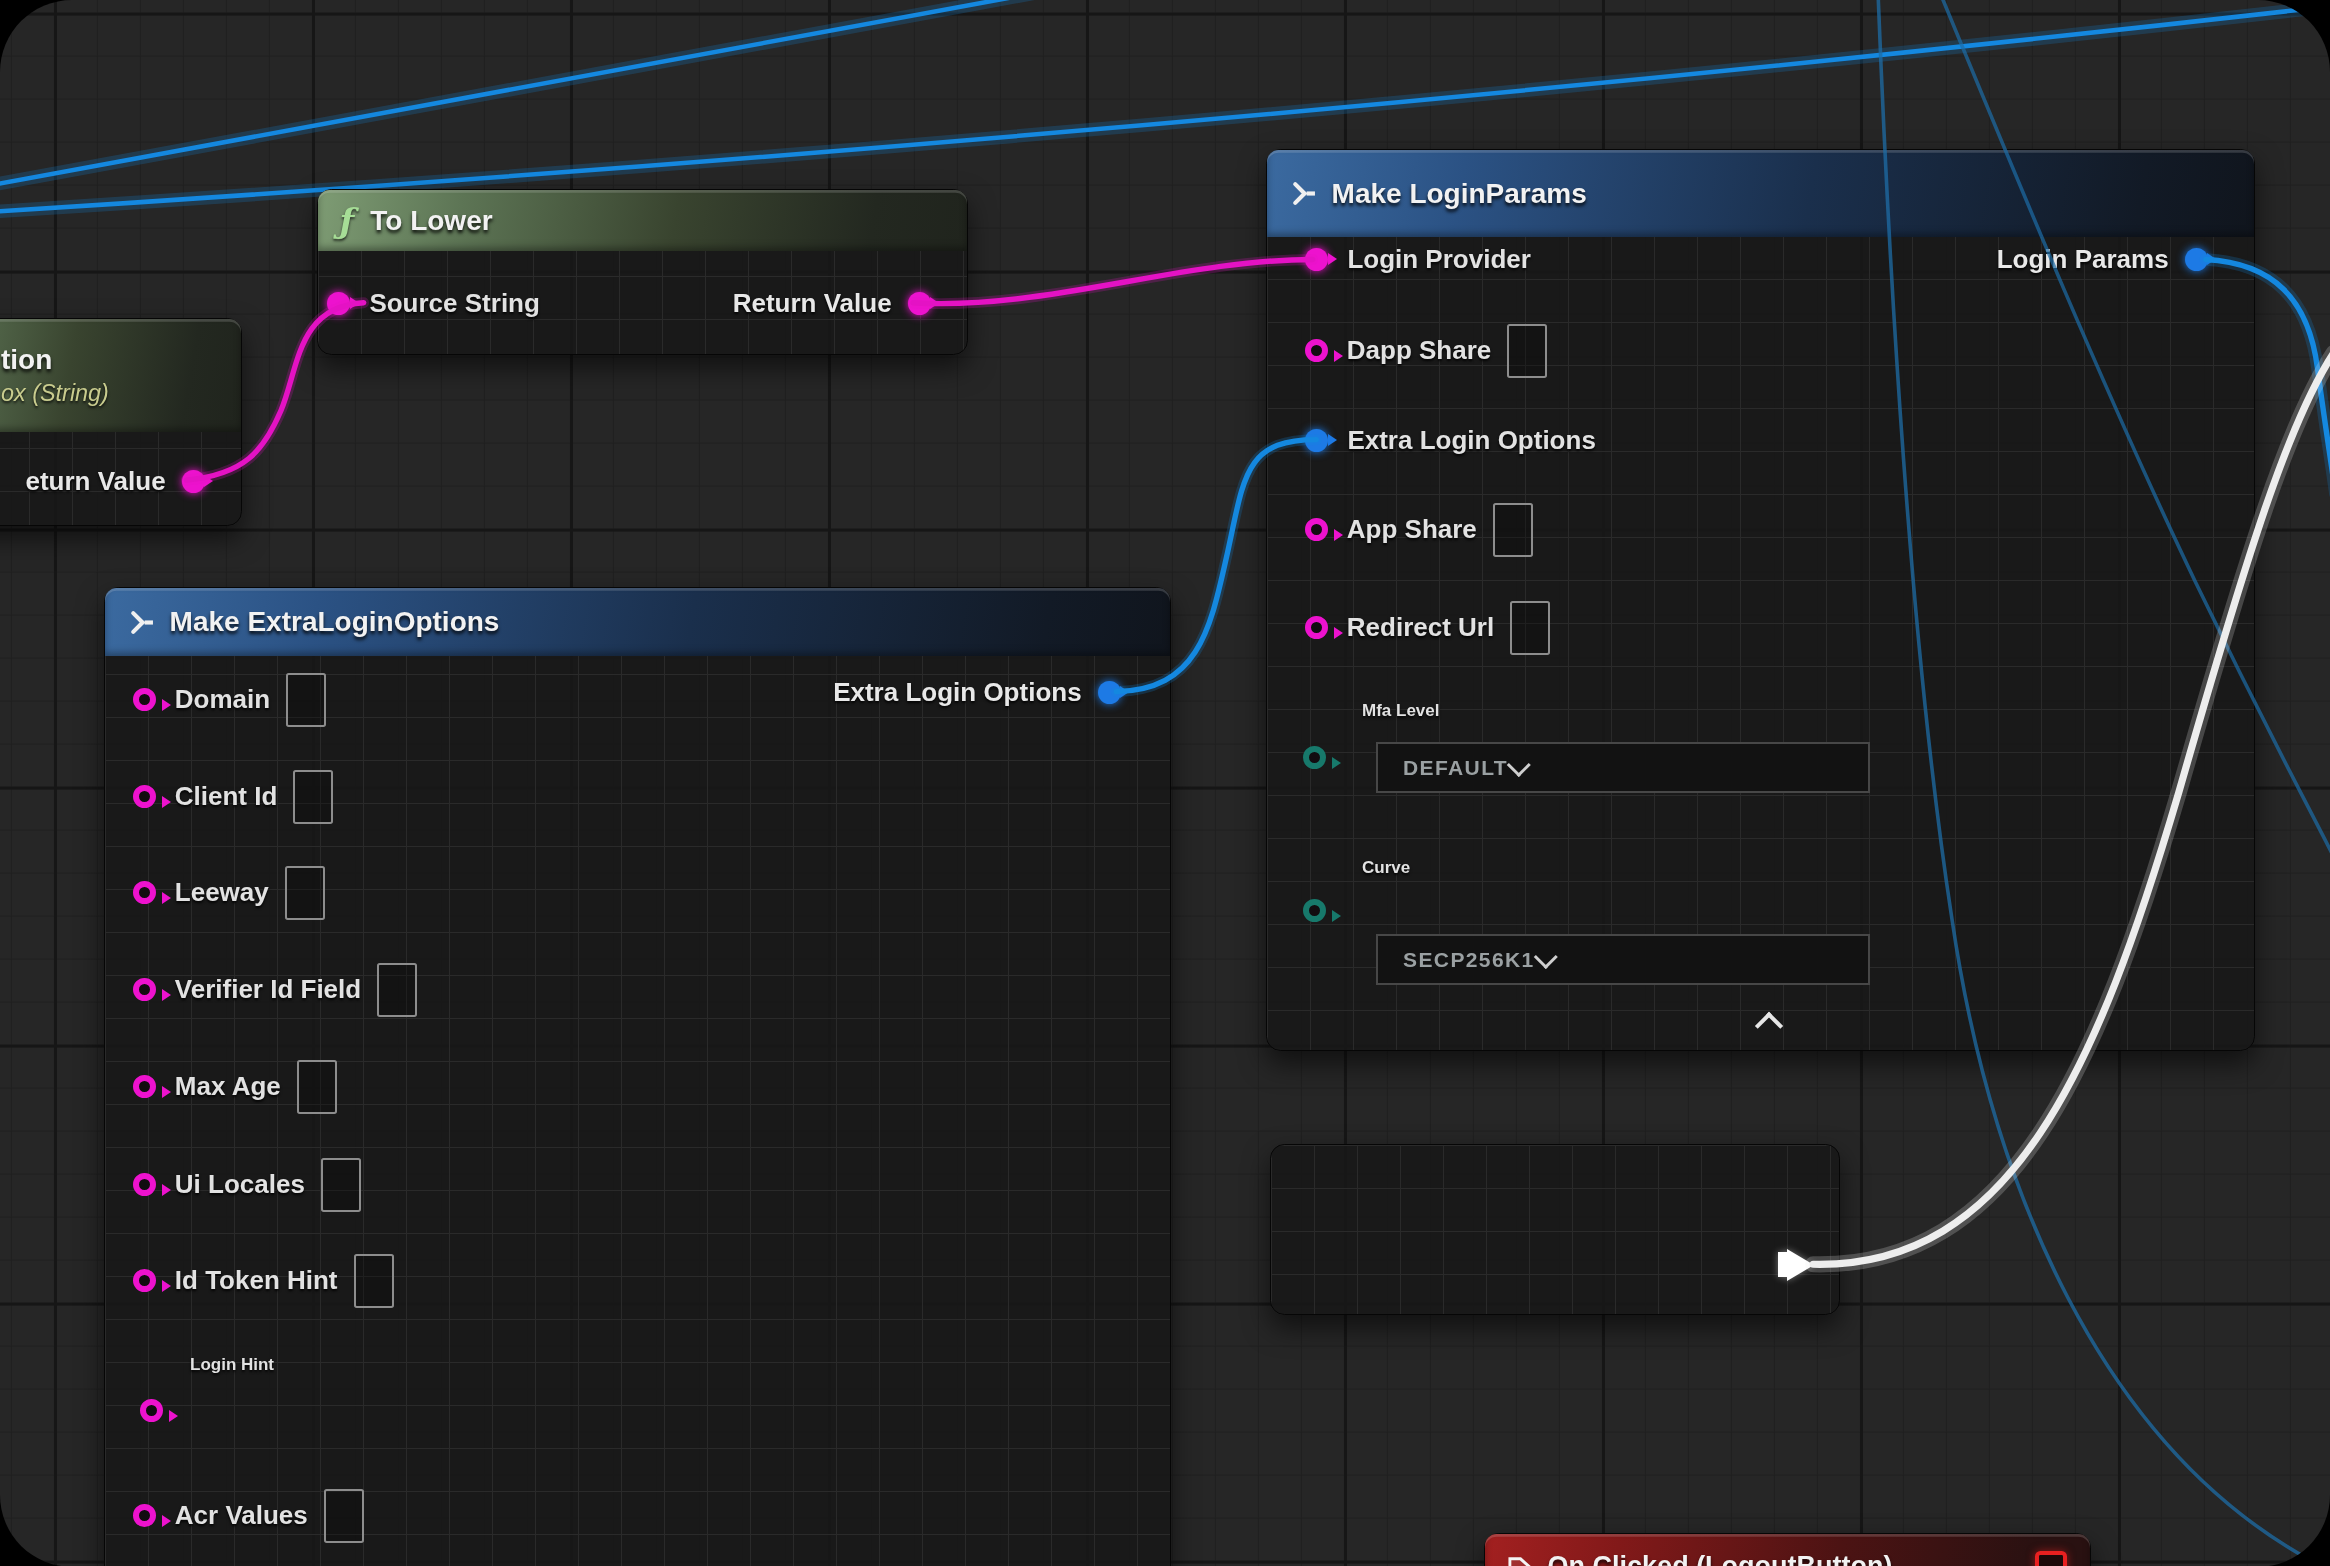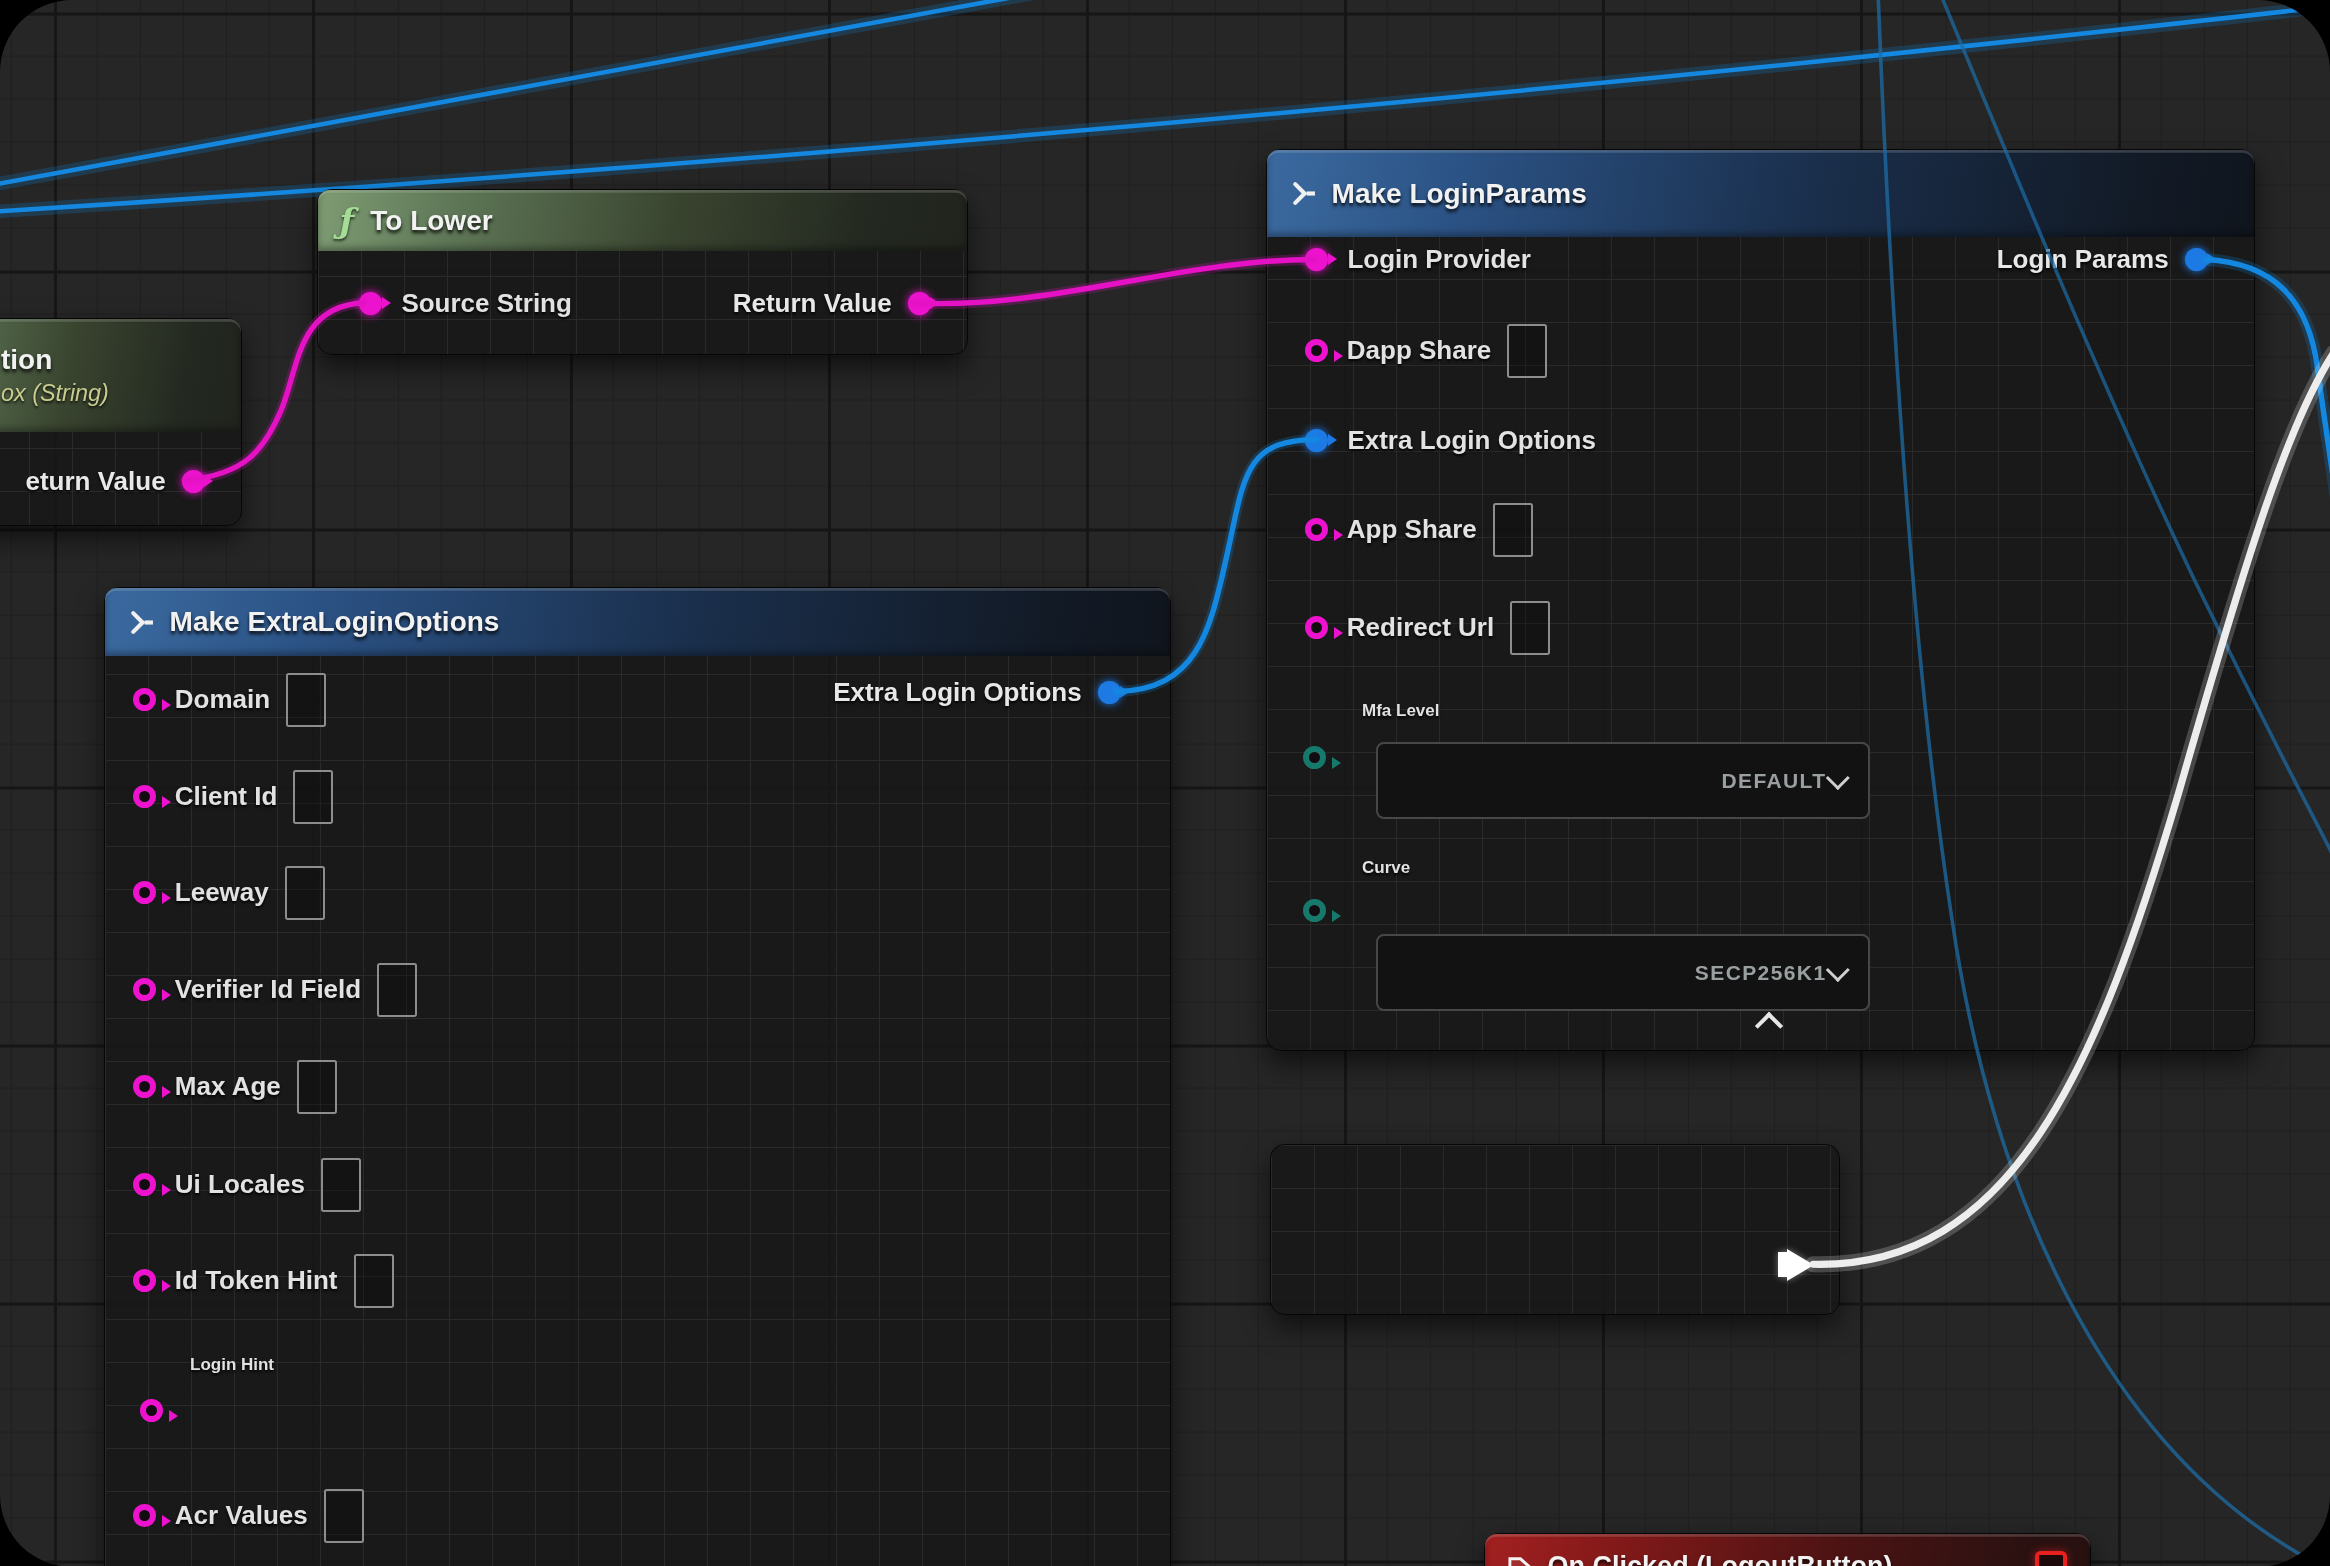--- a/index.html
+++ b/index.html
@@ -44,22 +44,22 @@
     border-top:6.3px solid transparent;border-bottom:6.3px solid transparent;}
   .pin.full{background:currentColor;box-shadow:0 0 9px currentColor;}
   .pin.hollow{width:10.8px;height:10.8px;border:6.3px solid currentColor;background:#120c10;}
   .c-mag{color:#ed12ce;} .c-blue{color:#1d7ae5;} .c-teal{color:#17796b;}
   .strbox{width:40px;height:54px;border:2.7px solid #8d8d8d;border-radius:2.7px;background:rgba(8,8,8,0.3);
     margin-left:16px;padding:0;box-sizing:border-box;color:#cccccc;}
   .outrow{position:absolute;display:flex;align-items:center;gap:16px;height:47px;}
   .outlabel{color:#e8e8e8;font-size:26px;font-weight:bold;text-shadow:0 1.8px 2.7px rgba(0,0,0,0.9);white-space:nowrap;}
 
   .enumlabel{position:absolute;color:#e2e2e2;font-size:17px;font-weight:bold;text-shadow:0 1.8px 2.7px rgba(0,0,0,0.9);}
-  .dropdown{position:absolute;width:494px;height:77px;background:#121212;border:2.7px solid #474747;border-radius:8px;
-    box-sizing:border-box;display:flex;align-items:center;padding:0 25px;justify-content:flex-end;}
+  .dropdown{position:absolute;width:494px;height:51px;background:#121212;border:2.7px solid #474747;border-radius:0;
+    box-sizing:border-box;display:flex;align-items:center;padding:0 25px;justify-content:flex-start;}
   .ddvalue{color:#9aa0a2;font-size:21px;font-weight:bold;letter-spacing:1.4px;}
   .chev-down{width:13.5px;height:13.5px;border-right:3.6px solid #cfcfcf;border-bottom:3.6px solid #cfcfcf;
     transform:rotate(45deg) translateY(-3.6px);}
   .chev-up{position:absolute;width:16px;height:16px;border-right:4.5px solid #e6e6e6;border-bottom:4.5px solid #e6e6e6;
     transform:rotate(-135deg);}
   .execpin{position:absolute;width:0;height:0;border-left:27px solid #ffffff;border-top:16px solid transparent;
     border-bottom:16px solid transparent;filter:drop-shadow(0 0 3.6px rgba(255,255,255,0.4));}
   .execpin::before{content:"";position:absolute;left:-36px;top:-12.6px;width:10.8px;height:25px;background:#ffffff;}
   .hintbox{position:absolute;height:58px;border:2.7px solid #9a9a9a;border-radius:2.7px;background:rgba(8,8,8,0.3);
     box-sizing:border-box;color:#c9c9c9;font-size:31px;font-family:"Liberation Sans",sans-serif;padding:0 14.4px;}
@@ -99,21 +99,21 @@
       <span class="outlabel">eturn Value</span>
       <span class="pin full c-mag"></span>
     </div>
   </div>
 
   <div class="node" style="left:317px;top:189px;width:649px;height:164px;">
     <div class="header hdr-green" style="height:61px;">
       <span class="fnicon">ƒ</span>
       <span class="ntitle">To Lower</span>
     </div>
-    <div class="prow" style="left:41px;top:81px;justify-content:center;">
+    <div class="prow" style="left:9px;top:81px;justify-content:center;">
       <span class="pin full c-mag"></span>
       <span class="plabel">Source String</span>
     </div>
     <div class="outrow" style="right:36px;top:90px;">
       <span class="outlabel">Return Value</span>
       <span class="pin full c-mag"></span>
     </div>
   </div>
 
   <div class="node" style="left:1266px;top:149px;width:987px;height:900px;">

